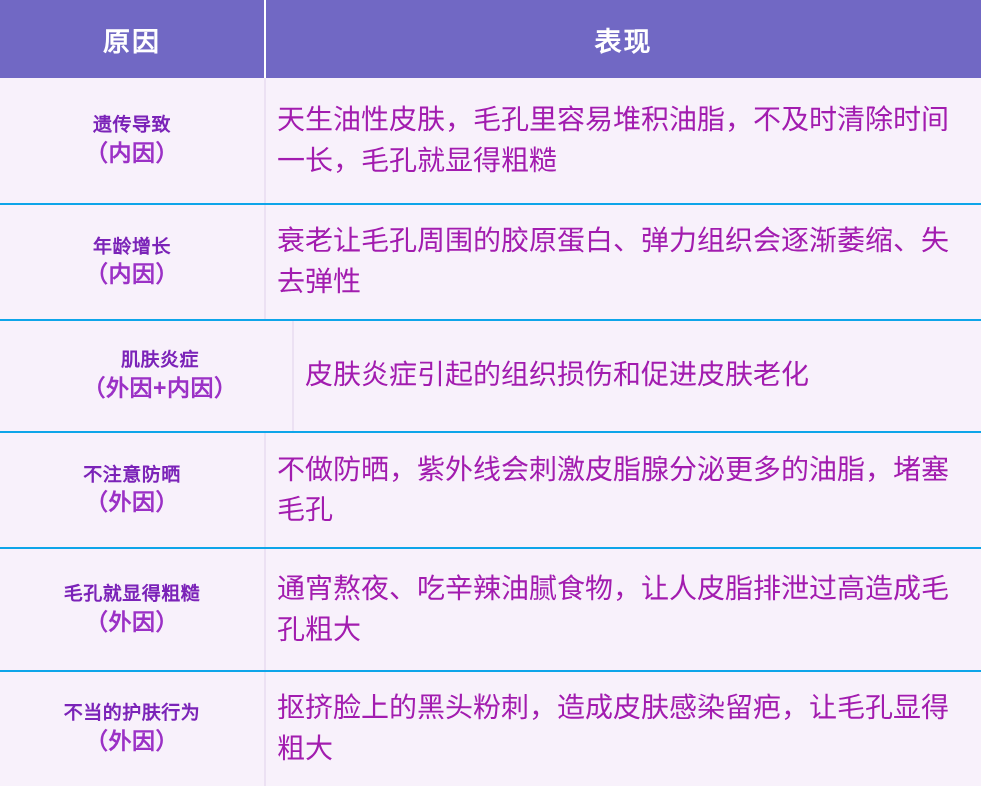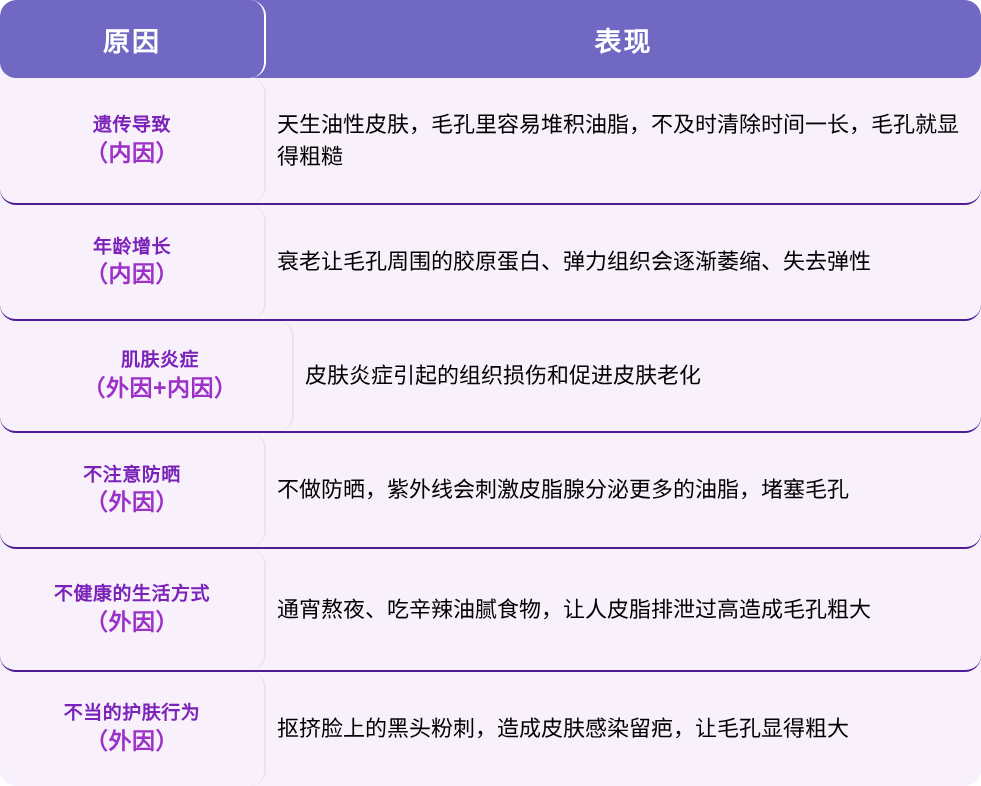--- a/index.html
+++ b/index.html
@@ -1,16 +1,16 @@
 <!DOCTYPE html>
 <html lang="zh-CN"><head>
 <meta charset="utf-8">
 <title>毛孔粗大原因表</title>
 <style>
-  * { box-sizing: border-box; border-radius: 16px; }
+  * { box-sizing: border-box; }
   html, body {
     margin: 0;
     padding: 0;
     width: 981px;
     height: 786px;
     overflow: hidden;
     background: #ffffff;
     font-family: "Liberation Sans", "DejaVu Sans", sans-serif;
   }
 
@@ -50,21 +50,21 @@
 
   
   .tbody {
     flex: 1 1 auto;
     display: flex;
     flex-direction: column;
   }
   .tr {
     display: flex;
     background: #f8f1fb;
-    border-bottom: 2px solid #4c1d95;
+    border-bottom: 2px solid #0ea5e9;
     min-height: 0;
   }
   .tr:last-child { border-bottom: none; }
 
   .tr.r1 { flex: 127 0 0; }
   .tr.r2 { flex: 115 0 0; }
   .tr.r3 { flex: 112 0 0; padding-left: 28px; }
   .tr.r4 { flex: 116 0 0; justify-content: space-between; }
   .tr.r5 { flex: 122 0 0; }
   .tr.r6 { flex: 116 0 0; }
@@ -98,22 +98,22 @@
   }
 
   .td-desc {
     flex: 1 1 auto;
     display: flex;
     align-items: center;
     padding: 4px 8px 4px 11px;
     min-width: 0;
   }
   .desc-text {
-    color: #000000;
-    font-size: 22px;
+    color: #a21caf;
+    font-size: 28px;
     line-height: 1.45;
     letter-spacing: 0px;
     word-break: break-all;
   }
 </style>
 </head>
 <body>
 
 <div class="table-wrap">
 
@@ -159,21 +159,21 @@
         <div class="cause-main">不注意防晒</div>
         <div class="cause-sub">（外因）</div>
       </div>
       <div class="td-desc">
         <div class="desc-text">不做防晒，紫外线会刺激皮脂腺分泌更多的油脂，堵塞毛孔</div>
       </div>
     </div>
 
     <div class="tr r5">
       <div class="td-cause">
-        <div class="cause-main">不健康的生活方式</div>
+        <div class="cause-main">毛孔就显得粗糙</div>
         <div class="cause-sub">（外因）</div>
       </div>
       <div class="td-desc">
         <div class="desc-text">通宵熬夜、吃辛辣油腻食物，让人皮脂排泄过高造成毛孔粗大</div>
       </div>
     </div>
 
     <div class="tr r6">
       <div class="td-cause">
         <div class="cause-main">不当的护肤行为</div>

